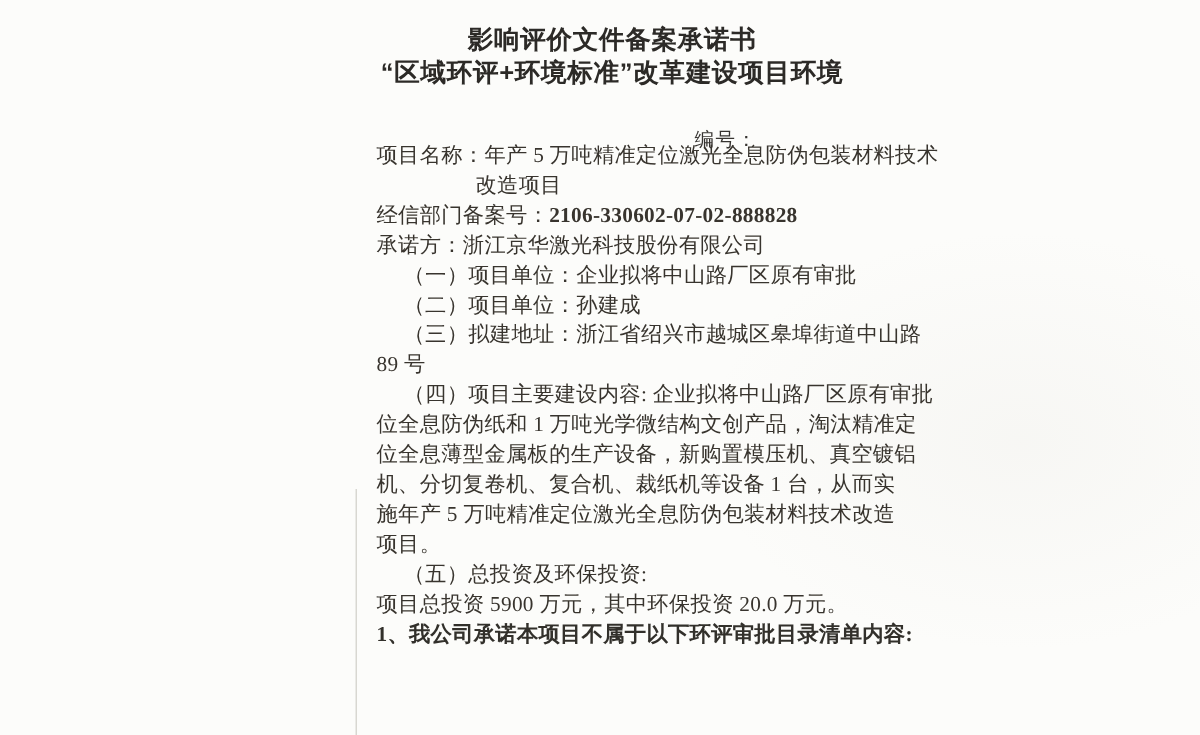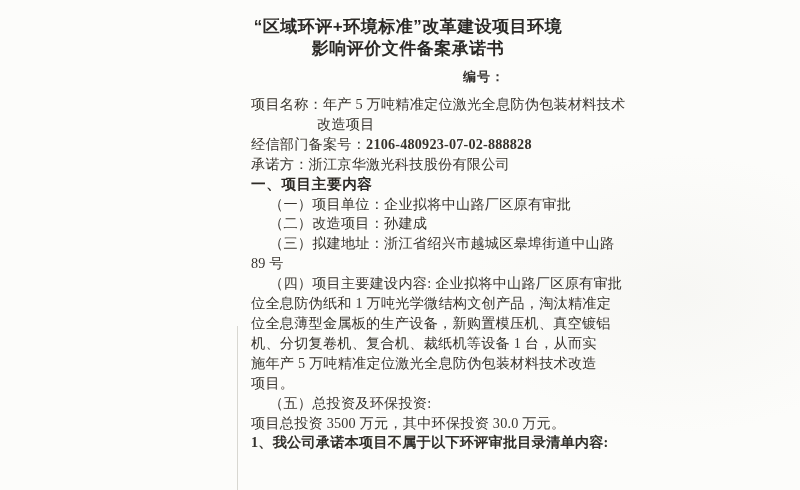--- a/index.html
+++ b/index.html
@@ -32,23 +32,23 @@
     font-weight: bold;
     font-size: 17px;
     line-height: 22px;
     letter-spacing: 0.5px;
     color: #2c2a27;
   }
   
   .serial {
     position: absolute;
     left: 463px;
-    top: 68px;
+    top: 84px;
     font-family: "Liberation Sans", "DejaVu Sans", sans-serif;
-    font-weight: bold;
+    font-weight: normal;
     font-size: 13px;
     color: #363330;
     letter-spacing: 1px;
   }
   
   .doc-body {
     position: absolute;
     left: 251px;
     top: 95px;
     width: 376px;
@@ -78,46 +78,45 @@
     height: 164px;
     background: #d8d7d1;
   }
 </style>
 </head>
 <body>
 
 <div class="page">
 
   <div class="doc-title">
+    <div>影响评价文件备案承诺书</div>
     <div>“区域环评+环境标准”改革建设项目环境</div>
-    <div>影响评价文件备案承诺书</div>
   </div>
 
   <div class="serial">
     <span>编号：</span>
   </div>
 
   <div class="doc-body">
     <div class="ln">项目名称：年产 5 万吨精准定位激光全息防伪包装材料技术</div>
     <div class="ln ind-value">改造项目</div>
-    <div class="ln"><span>经信部门备案号：</span><span class="num">2106-480923-07-02-888828</span></div>
+    <div class="ln"><span>经信部门备案号：</span><span class="num">2106-330602-07-02-888828</span></div>
     <div class="ln">承诺方：浙江京华激光科技股份有限公司</div>
 
-    <div class="ln heading">一、项目主要内容</div>
     <div class="ln item">（一）项目单位：企业拟将中山路厂区原有审批</div>
-    <div class="ln item">（二）改造项目：孙建成</div>
+    <div class="ln item">（二）项目单位：孙建成</div>
     <div class="ln item">（三）拟建地址：浙江省绍兴市越城区皋埠街道中山路</div>
     <div class="ln">89 号</div>
     <div class="ln item">（四）项目主要建设内容: 企业拟将中山路厂区原有审批</div>
     <div class="ln">位全息防伪纸和 1 万吨光学微结构文创产品，淘汰精准定</div>
     <div class="ln">位全息薄型金属板的生产设备，新购置模压机、真空镀铝</div>
     <div class="ln">机、分切复卷机、复合机、裁纸机等设备 1 台，从而实</div>
     <div class="ln">施年产 5 万吨精准定位激光全息防伪包装材料技术改造</div>
     <div class="ln">项目。</div>
     <div class="ln item">（五）总投资及环保投资:</div>
-    <div class="ln">项目总投资 3500 万元，其中环保投资 30.0 万元。</div>
+    <div class="ln">项目总投资 5900 万元，其中环保投资 20.0 万元。</div>
 
     <div class="ln bold">1、我公司承诺本项目不属于以下环评审批目录清单内容:</div>
   </div>
 
   <div class="scan-line"></div>
 
 </div>
 
 </body></html>

